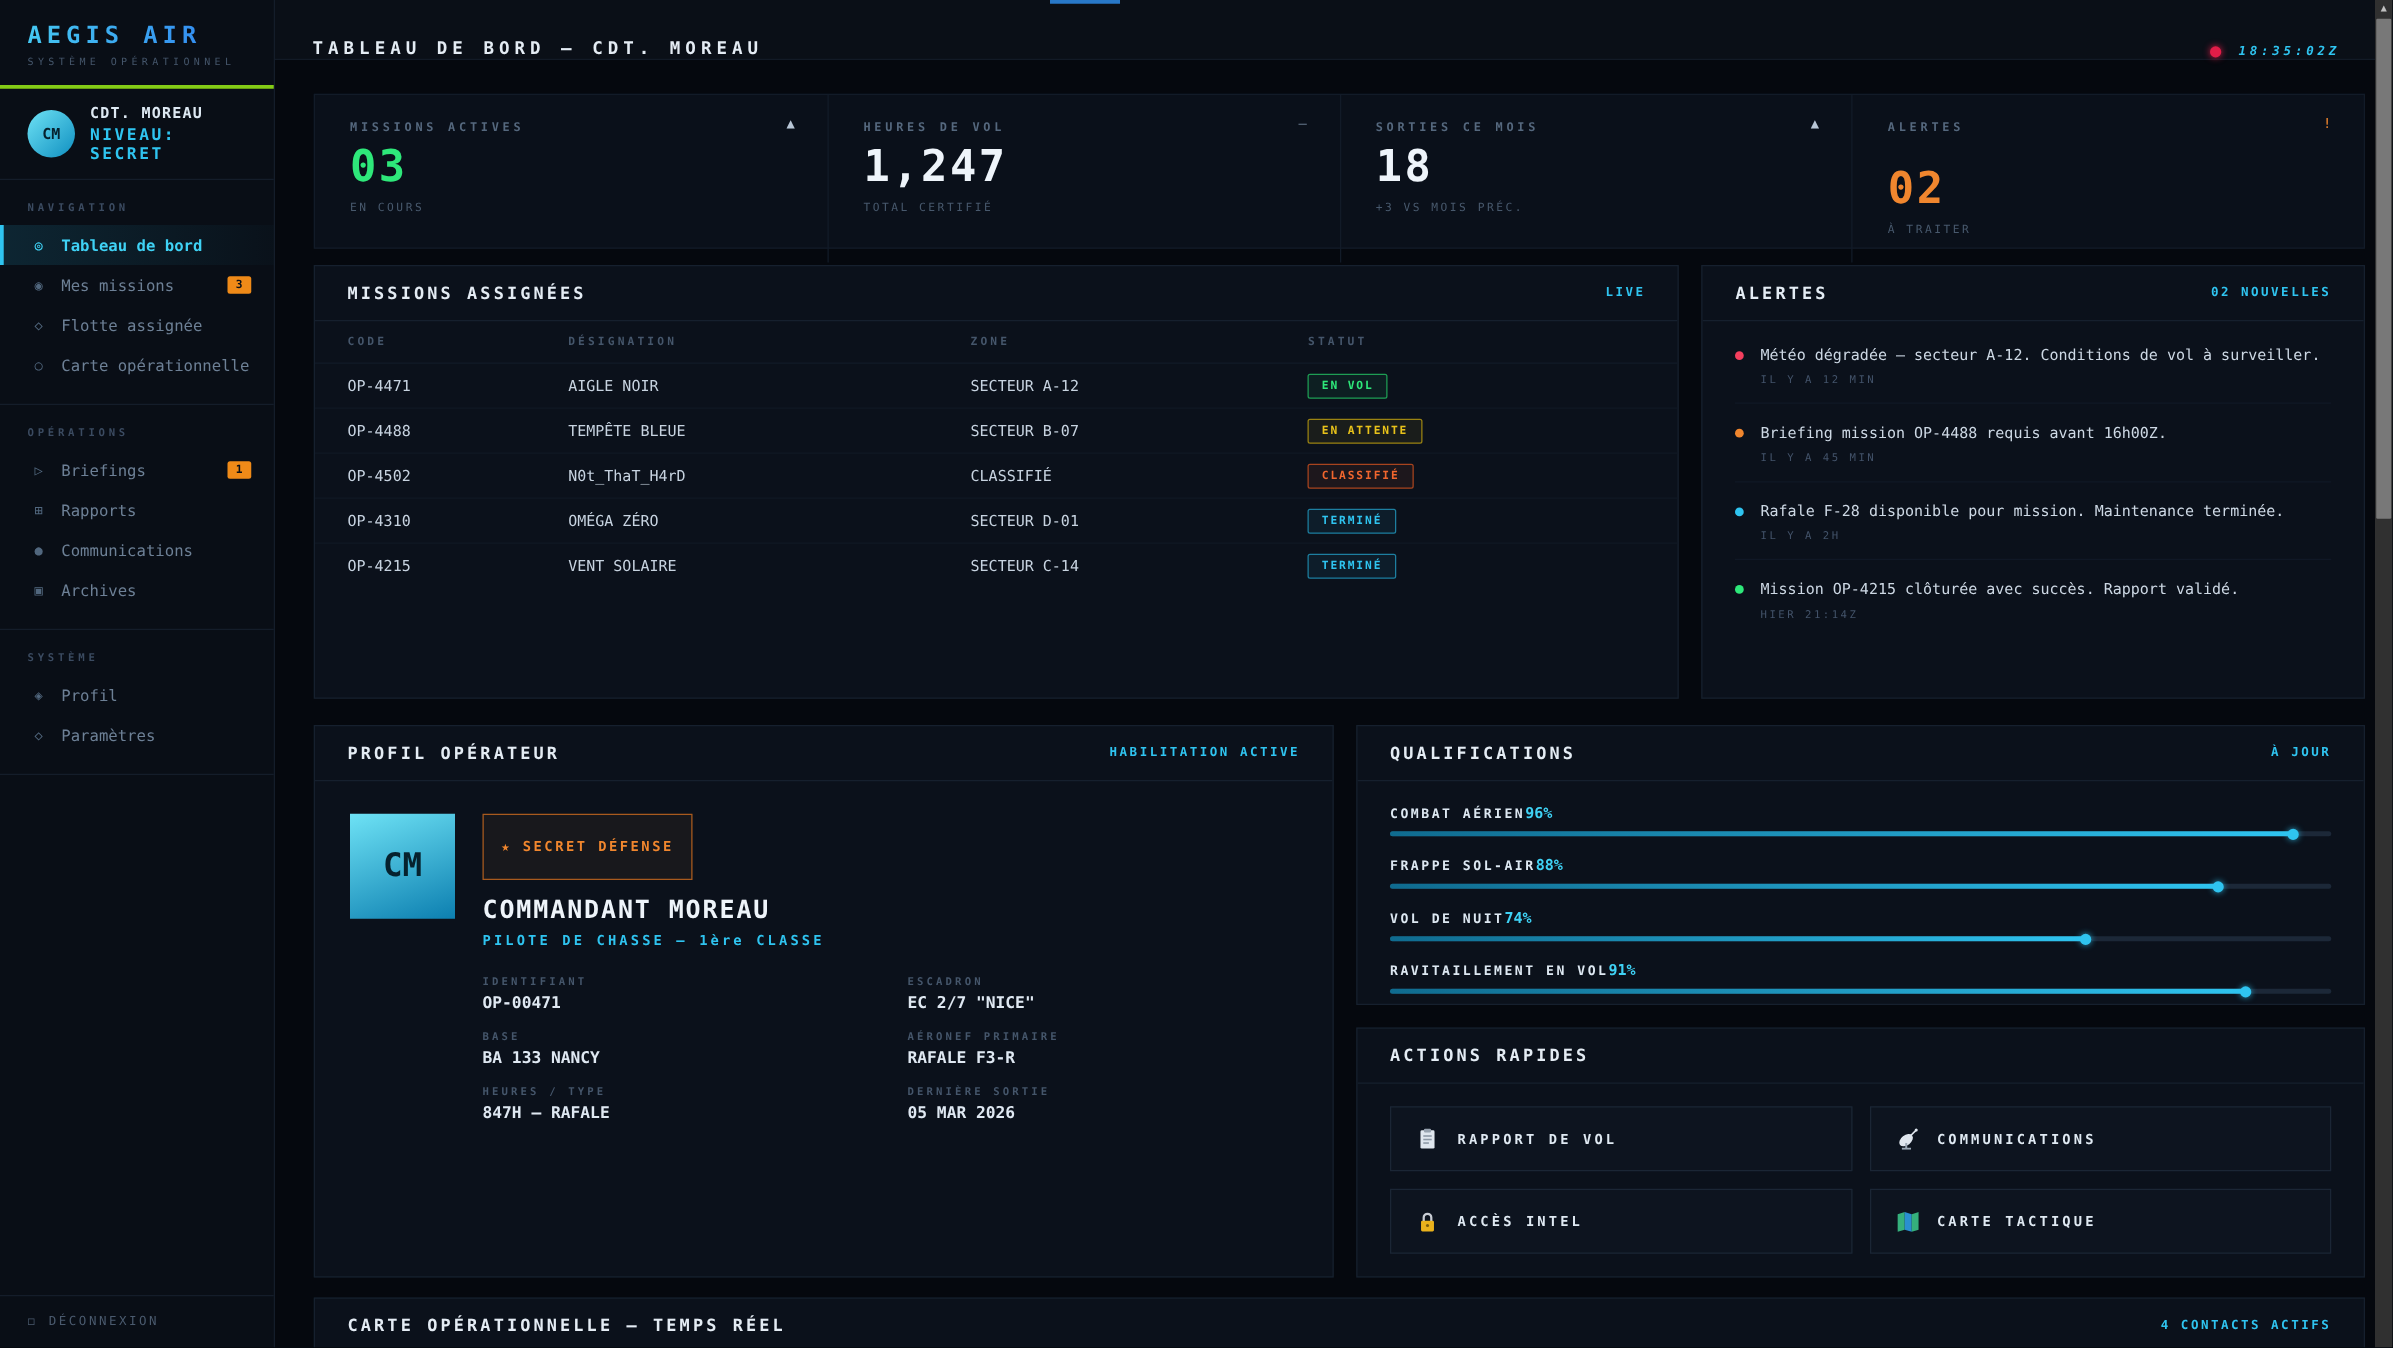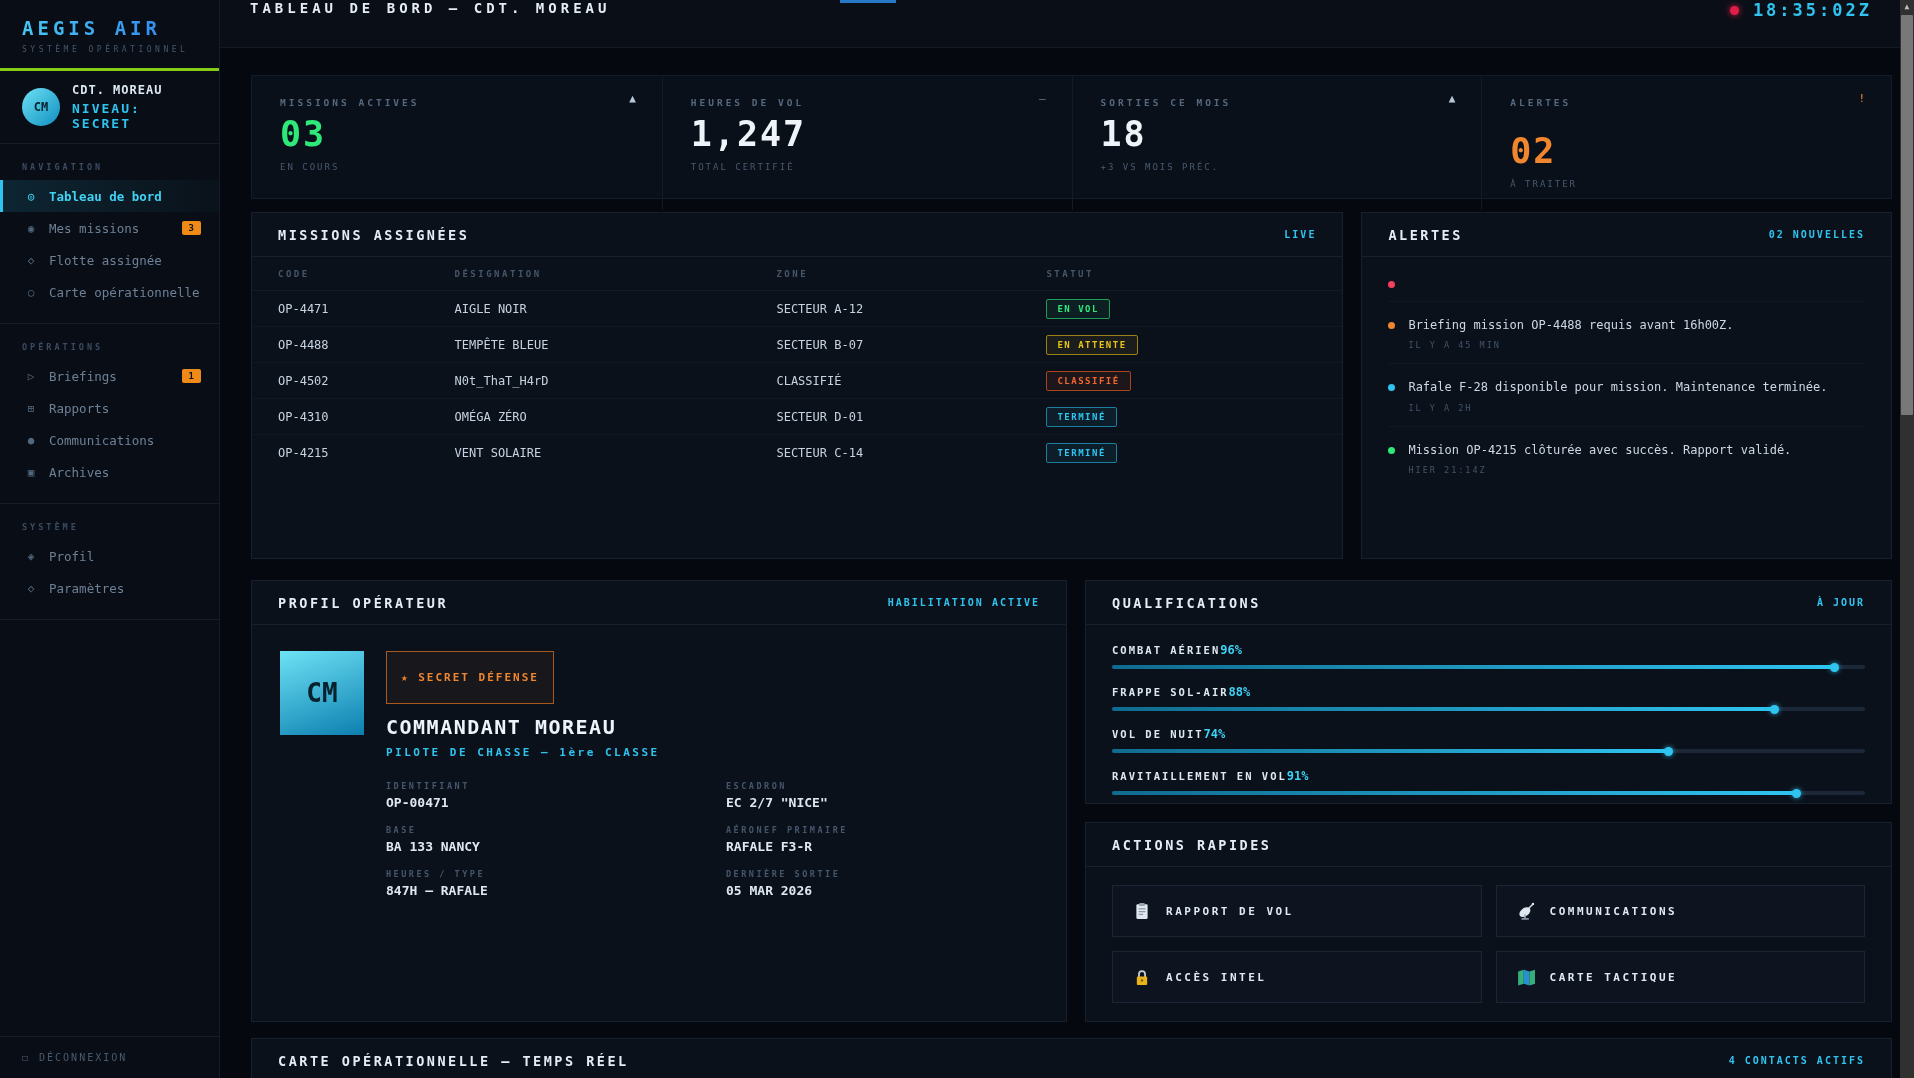--- a/index.html
+++ b/index.html
@@ -32,25 +32,25 @@
   .nav-item { height:32px; display:flex; align-items:center; gap:11px; padding:0 18px 0 21px; font-size:12.5px; color:#6d8096; cursor:pointer; border-left:3px solid transparent; }
   .nav-item .glyph { width:14px; font-size:11px; color:#51677e; text-align:center; }
   .nav-item.active { background:linear-gradient(90deg,rgba(41,196,240,.13),rgba(41,196,240,.02)); color:#3fd2f5; border-left-color:#2fc4f0; font-weight:bold; }
   .nav-item.active .glyph { color:#3fd2f5; }
   .nav-badge { margin-left:auto; background:#ef8a18; color:#0b1018; font-size:9px; font-weight:bold; padding:2px 7px; border-radius:2px; }
   .nav-divider { height:1px; background:#141d2a; margin:15px 0 1px; }
   .sidebar-footer { margin-top:auto; border-top:1px solid #141d2a; padding:15px 22px; font-size:10px; letter-spacing:2px; color:#4a5a6e; display:flex; gap:9px; align-items:center; cursor:pointer; }
 
   
   .main { flex:1; display:flex; flex-direction:column; height:100%; }
-  .topbar { height:48px; flex:none; background:#0a0f17; border-bottom:1px solid #121a26; display:flex; align-items:flex-start; padding:0 42px 0 30px; }
+  .topbar { height:48px; flex:none; background:#0a0f17; border-bottom:1px solid #121a26; display:flex; align-items:flex-end; padding:0 42px 0 30px; }
   .page-title { font-size:14px; font-weight:bold; letter-spacing:4px; color:#e4ecf4; }
   .topbar-right { margin-left:auto; display:flex; align-items:center; gap:14px; }
   .rec-dot { width:9px; height:9px; border-radius:50%; background:#e11d48; box-shadow:0 0 6px #e11d48; }
-  .clock { font-size:17px; font-weight:bold; letter-spacing:3px; color:#2fc4f0; }
+  .clock { font-size:10px; font-weight:bold; letter-spacing:3px; color:#2fc4f0;font-style:italic; }
 
   .content { flex:1; padding:27px 22px 0 31px; overflow:hidden; }
 
   
   .stats-row { height:124px; background:#0a101a; border:1px solid #121b28; display:grid; grid-template-columns:1fr 1fr 1fr 1fr; }
   .stat-cell { padding:21px 28px; position:relative; border-left:1px solid #121b28; }
   .stat-cell:first-child { border-left:none; }
   .stat-label { font-size:9.5px; letter-spacing:3px; color:#55687e; font-weight:bold; }
   .stat-value { margin-top:9px; font-size:35px; line-height:1; font-weight:bold; letter-spacing:2px; }
   .stat-sub { margin-top:10px; font-size:9px; letter-spacing:2px; color:#48596d; }
@@ -324,20 +324,24 @@
 
       <div class="panel">
         <div class="panel-header">
           <div class="panel-title">ALERTES</div>
           <div class="panel-link">02 NOUVELLES</div>
         </div>
         <div class="alerts-list">
 
             <div class="alert-item">
               <span class="alert-dot" style="background: rgb(244, 63, 94);"></span>
+              <span>
+                <div class="alert-text">Météo dégradée — secteur A-12. Conditions de vol à surveiller.</div>
+                <div class="alert-time">IL Y A 12 MIN</div>
+              </span>
             </div>
 
             <div class="alert-item">
               <span class="alert-dot" style="background: rgb(240, 134, 46);"></span>
               <span>
                 <div class="alert-text">Briefing mission OP-4488 requis avant 16h00Z.</div>
                 <div class="alert-time">IL Y A 45 MIN</div>
               </span>
             </div>
 

